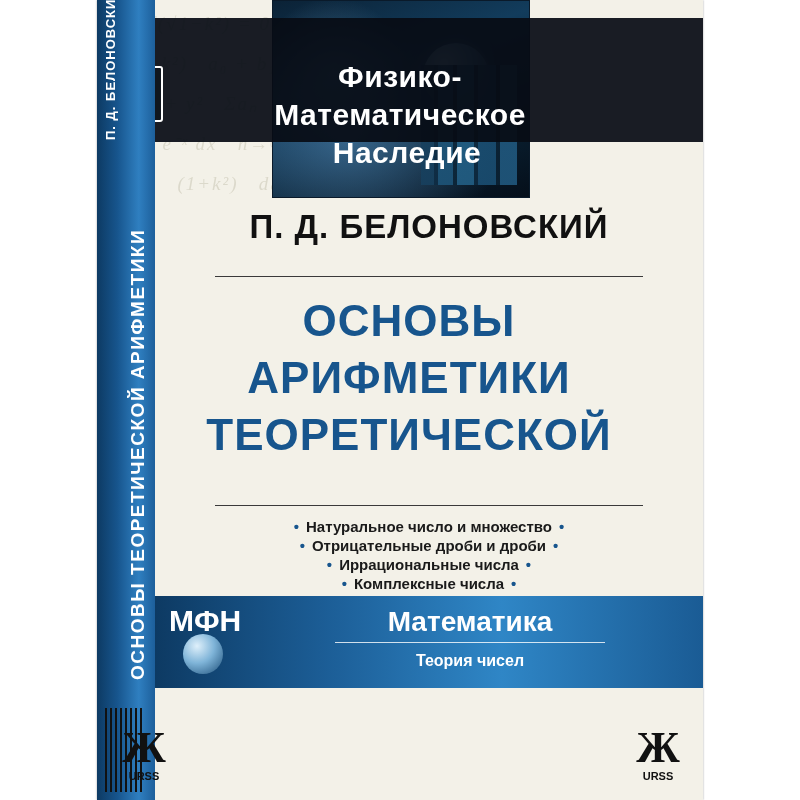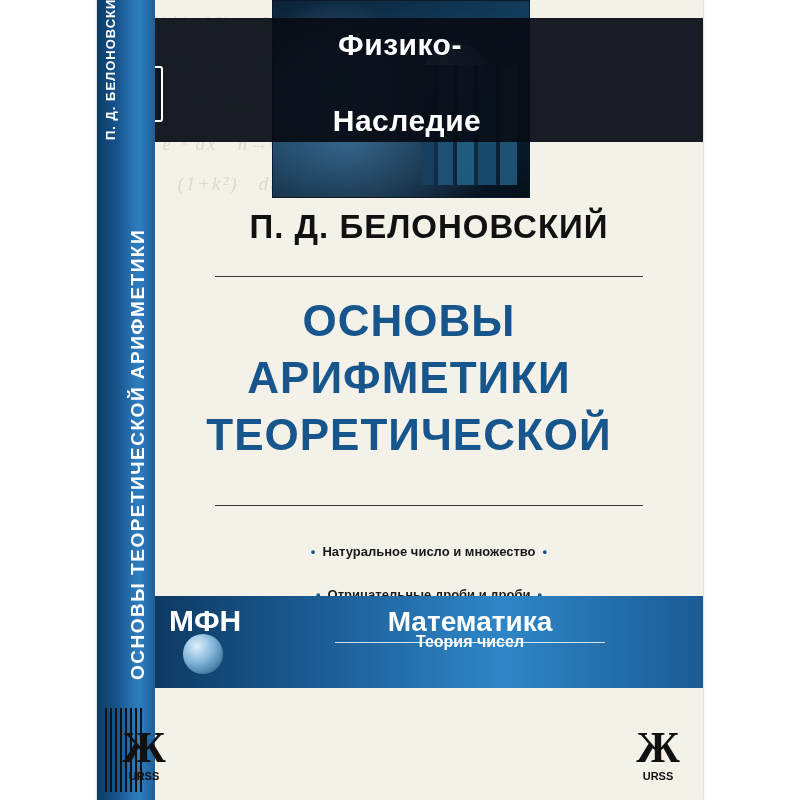--- a/index.html
+++ b/index.html
@@ -79,20 +79,21 @@
 
   
   .series-bar{
     position:absolute;left:0;top:18px;width:606px;height:124px;
     background:rgba(7,12,20,.93);
   }
   .series-bar .line{
     color:#ffffff;font-weight:bold;letter-spacing:.5px;
     font-family:"Liberation Sans",sans-serif;
     text-align:center;
+    margin-top:32px;
   }
   .series-l1{position:absolute;top:10px;left:0;width:606px;font-size:30px;}
   .series-l2{position:absolute;top:48px;left:0;width:606px;font-size:30px;}
   .series-l3{position:absolute;top:86px;left:0;width:606px;font-size:30px;padding-left:7px;}
 
   .mn-badge{
     position:absolute;left:20px;top:48px;width:46px;height:56px;
     border:2px solid #ffffff;border-radius:3px;
     color:#ffffff;font-size:13px;font-weight:bold;line-height:1.05;
     text-align:center;padding-top:6px;box-sizing:border-box;
@@ -115,36 +116,36 @@
     position:absolute;left:58px;top:292px;width:508px;text-align:center;
     color:#17558d;font-weight:bold;font-size:44px;line-height:1.30;
     letter-spacing:1px;
   }
 
   
   .bullets{
     position:absolute;left:58px;top:516px;width:548px;text-align:center;
   }
   .bullets div{
-    font-size:13px;color:#1a1a1a;margin:28px 0;font-weight:bold;
+    font-size:15px;color:#1a1a1a;margin:2px 0;font-weight:bold;
   }
   .bullets .dot{color:#17558d;padding:0 7px;}
 
   
   .bottom-band{
     position:absolute;left:58px;bottom:112px;width:548px;height:92px;
     background:linear-gradient(to right,#0d3a63 0%,#1c5e97 30%,#2f86c6 60%,#17558d 100%);
     padding-left:30px;
   }
   .bottom-title{
     position:absolute;left:150px;top:10px;width:330px;text-align:center;
     color:#ffffff;font-weight:bold;font-size:28px;
   }
   .bottom-sub{
-    position:absolute;left:150px;top:37px;width:330px;text-align:center;
+    position:absolute;left:150px;top:56px;width:330px;text-align:center;
     color:#ffffff;font-size:16px;font-weight:bold;
   }
   .bottom-rule{
     position:absolute;left:180px;top:46px;width:270px;height:1px;background:rgba(255,255,255,.8);
   }
   .mfn-logo{
     position:absolute;left:14px;top:8px;width:96px;height:76px;
     color:#ffffff;font-weight:bold;font-size:30px;line-height:34px;text-align:left;
   }
   .mfn-globe{
@@ -181,20 +182,21 @@
 
     <div class="top-photo">
       <div class="top-photo-glow"></div>
       <div class="globe"></div>
       <div class="book-stack"></div>
     </div>
 
     <div class="series-bar">
       <div class="mn-badge">МН</div>
       <div class="line series-l1">Физико-</div>
+      <div class="line series-l2">Математическое</div>
       <div class="line series-l3">Наследие</div>
     </div>
 
     <div class="spine">
       <div class="spine-author">П. Д. БЕЛОНОВСКИЙ</div>
       <div class="spine-title">ОСНОВЫ ТЕОРЕТИЧЕСКОЙ АРИФМЕТИКИ</div>
       <div class="barcode"></div>
     </div>
 
     <div class="author">П. Д. БЕЛОНОВСКИЙ</div>

